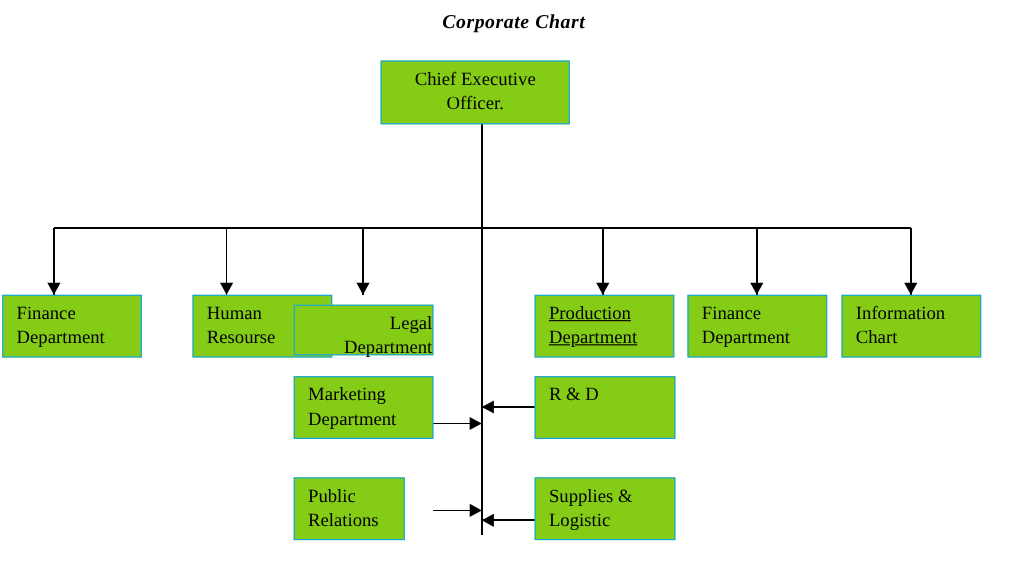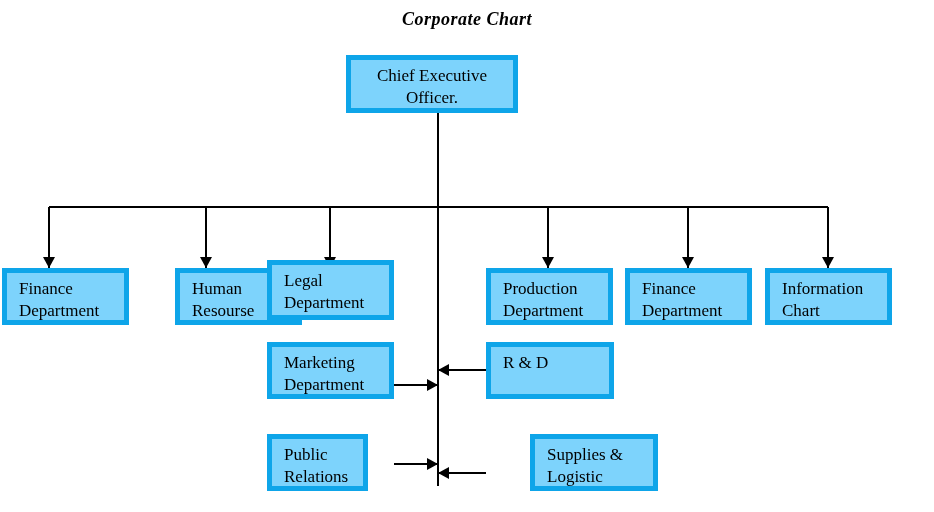--- a/index.html
+++ b/index.html
@@ -33,22 +33,22 @@
     font-family: "Liberation Serif", "DejaVu Serif", serif;
     font-weight: bold;
     font-size: 18px;
     letter-spacing: 0.5px;
     white-space: pre;
     font-style: italic;
   }
   .node-box {
     position: absolute;
     box-sizing: border-box;
-    border: 5px solid #0ea5e9;
-    background: #7dd3fc;
+    border: 1px solid #0ea5e9;
+    background: #84cc16;
     font-size: 17px;
     line-height: 1.30;
     padding: 5px 0 0 12px;
     white-space: pre-line;
   }
   .node-box.centered {
     text-align: center;
     padding-left: 0;
     padding-right: 0;
   }
@@ -85,30 +85,30 @@
       <polygon points="438,473 449,467 449,479" fill="#000000"></polygon>
     </svg>
 
   <div id="nodes-layer">
       <div class="node-box centered" style="left: 346px; top: 55px; width: 172px; height: 58px;">Chief Executive
 Officer.</div>
       <div class="node-box" style="left: 2px; top: 268px; width: 127px; height: 57px;">Finance
 Department</div>
       <div class="node-box" style="left: 143px; top: 268px; width: 127px; height: 57px; margin-left: 32px;">Human
 Resourse</div>
-      <div class="node-box" style="left: 267px; top: 260px; width: 127px; height: 60px;">Legal
+      <div class="node-box" style="left: 267px; top: 277px; width: 127px; height: 46px; text-align: right;">Legal
 Department</div>
-      <div class="node-box" style="left: 486px; top: 268px; width: 127px; height: 57px;">Production
+      <div class="node-box" style="left: 486px; top: 268px; width: 127px; height: 57px; text-decoration: underline;">Production
 Department</div>
       <div class="node-box" style="left: 625px; top: 268px; width: 127px; height: 57px;">Finance
 Department</div>
       <div class="node-box" style="left: 765px; top: 268px; width: 127px; height: 57px;">Information
 Chart</div>
       <div class="node-box" style="left: 267px; top: 342px; width: 127px; height: 57px;">Marketing
 Department</div>
       <div class="node-box" style="left: 486px; top: 342px; width: 128px; height: 57px;">R &amp; D</div>
       <div class="node-box" style="left: 267px; top: 434px; width: 101px; height: 57px;">Public
 Relations</div>
-      <div class="node-box" style="left: 486px; top: 434px; width: 128px; height: 57px; margin-left: 44px;">Supplies &amp;
+      <div class="node-box" style="left: 486px; top: 434px; width: 128px; height: 57px;">Supplies &amp;
 Logistic</div>
     </div>
 
 </div>
 
 </body></html>

